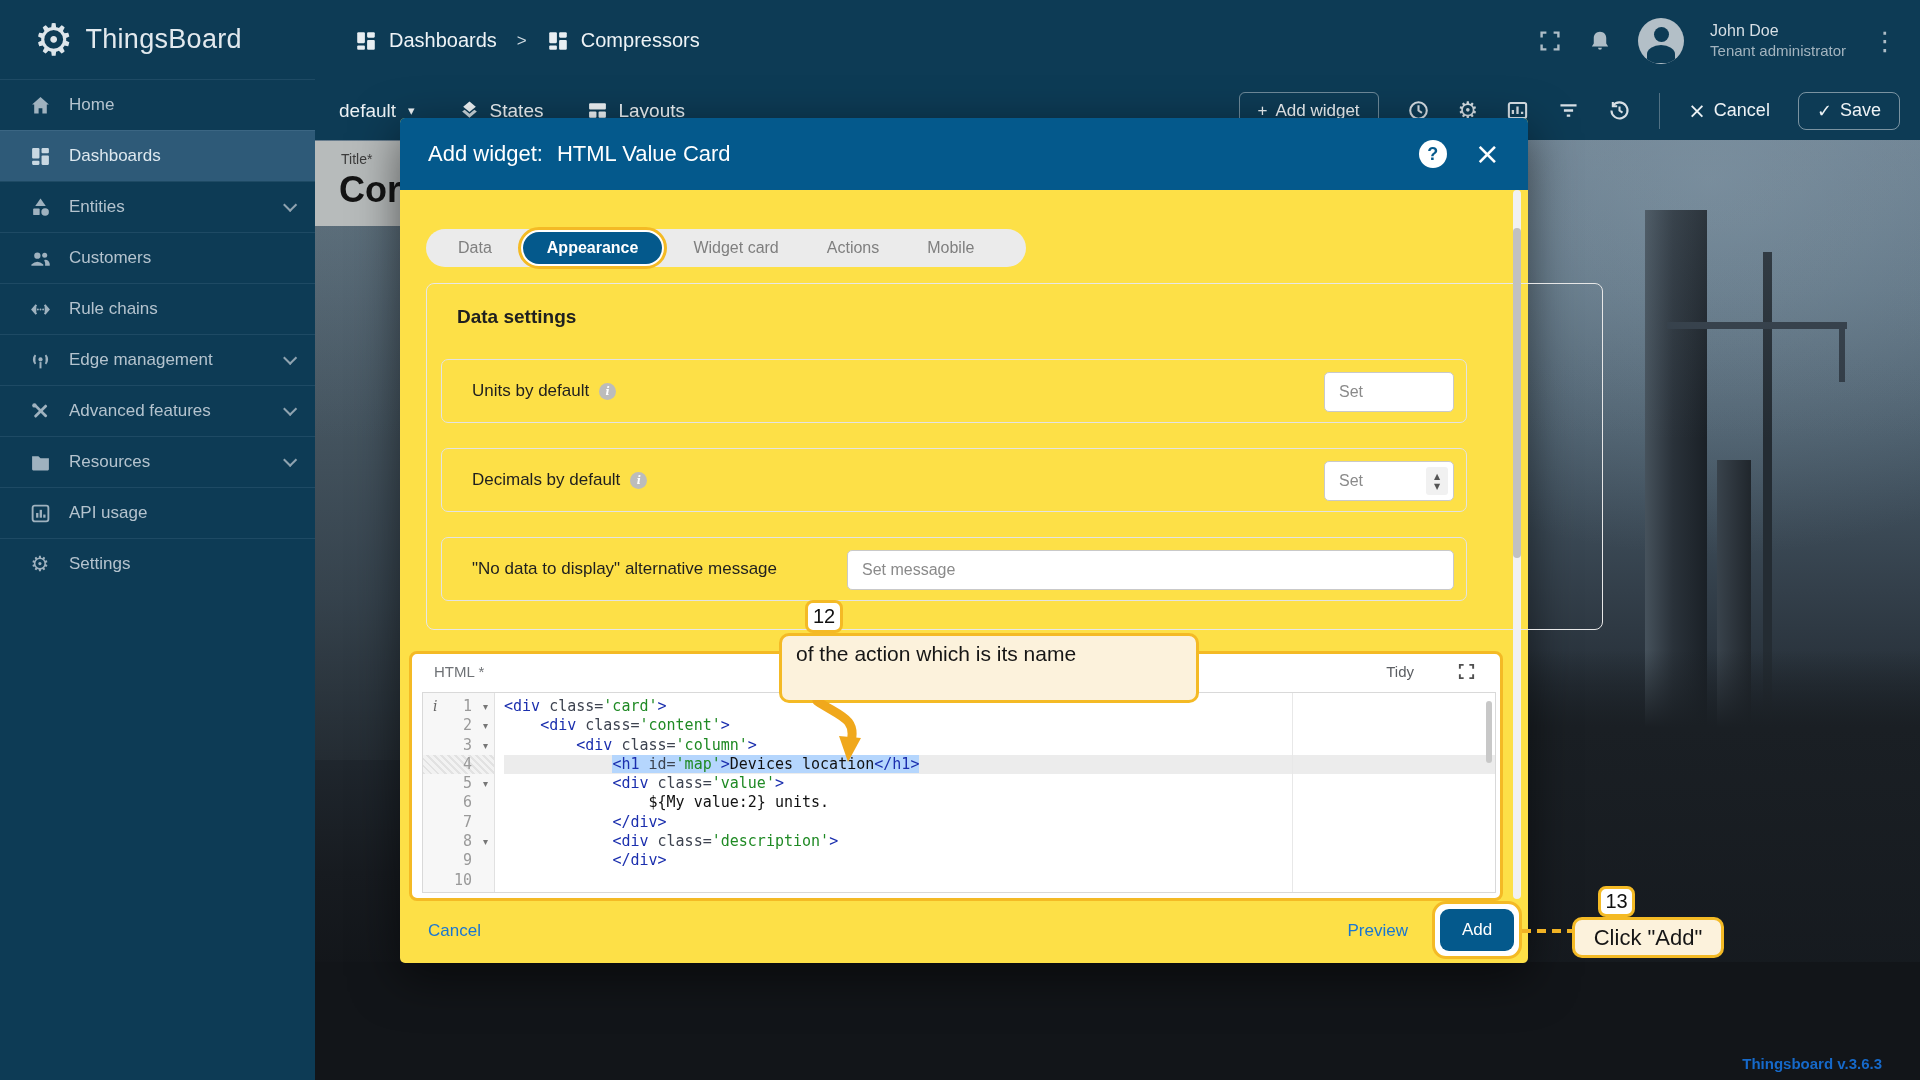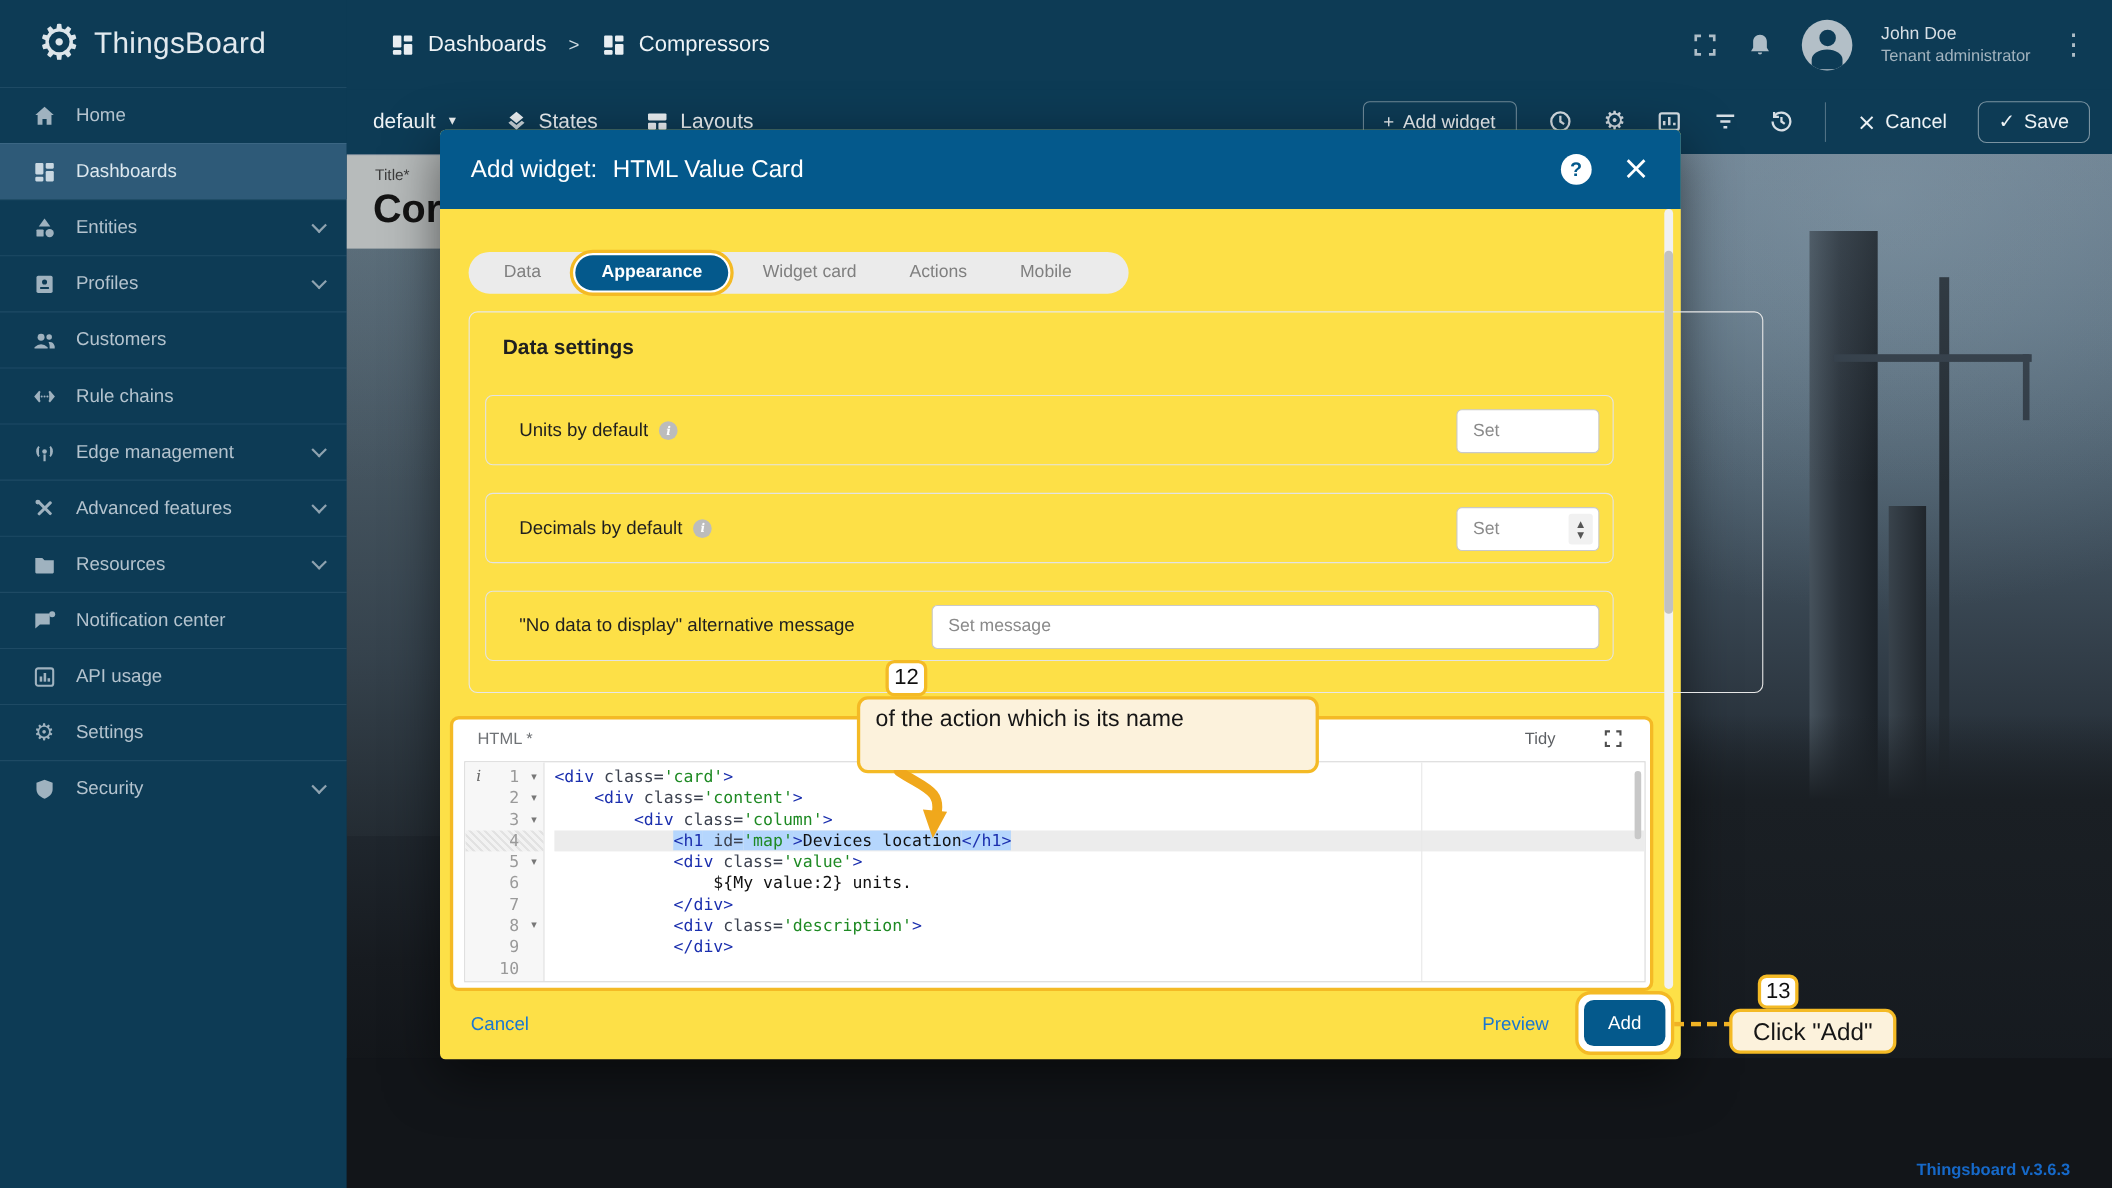--- a/index.html
+++ b/index.html
@@ -217,31 +217,20 @@
               <rect x="3" y="11" width="6.2" height="6.2" rx="0.8"></rect>
               <circle cx="14.4" cy="14.2" r="3.6"></circle>
             </svg>
           </span>
           <span class="mi-label">Entities</span>
           <span class="mi-chev"></span>
         </div>
         <div class="menu-item">
           <span class="mi-icon">
             <svg viewBox="0 0 20 20">
-              <rect x="3" y="2.5" width="14" height="15" rx="1.5"></rect>
-              <circle cx="10" cy="8" r="2.2" fill="#0d3b55"></circle>
-              <rect x="6" y="12.3" width="8" height="1.7" rx="0.8" fill="#0d3b55"></rect>
-            </svg>
-          </span>
-          <span class="mi-label">Profiles</span>
-          <span class="mi-chev"></span>
-        </div>
-        <div class="menu-item">
-          <span class="mi-icon">
-            <svg viewBox="0 0 20 20">
               <circle cx="7" cy="7.3" r="3"></circle>
               <path d="M1.3 15.8 Q7 10.6 12.7 15.8 V17 H1.3 Z"></path>
               <circle cx="14" cy="7" r="2.4"></circle>
               <path d="M13.5 11.4 Q17.6 10.6 18.8 15 V17 H14.4 Q14.6 13.4 13.5 11.4 Z"></path>
             </svg>
           </span>
           <span class="mi-label">Customers</span>
         </div>
         <div class="menu-item">
           <span class="mi-icon">
@@ -282,51 +271,33 @@
             <svg viewBox="0 0 20 20">
               <path d="M2 4 h6 l2 2 h8 v10.5 a1 1 0 0 1 -1 1 h-14 a1 1 0 0 1 -1 -1 Z"></path>
             </svg>
           </span>
           <span class="mi-label">Resources</span>
           <span class="mi-chev"></span>
         </div>
         <div class="menu-item">
           <span class="mi-icon">
             <svg viewBox="0 0 20 20">
-              <path d="M2 3.5 h12.5 v9.5 h-8.5 l-4 3.5 Z"></path>
-              <circle cx="16.6" cy="4.3" r="2.6"></circle>
-            </svg>
-          </span>
-          <span class="mi-label">Notification center</span>
-        </div>
-        <div class="menu-item">
-          <span class="mi-icon">
-            <svg viewBox="0 0 20 20">
               <rect x="2.5" y="2.5" width="15" height="15" rx="2" fill="none" stroke="currentColor" stroke-width="1.8"></rect>
               <rect x="5.8" y="9.5" width="2.2" height="4.5"></rect>
               <rect x="9.2" y="6.5" width="2.2" height="7.5"></rect>
               <rect x="12.6" y="11" width="2.2" height="3"></rect>
             </svg>
           </span>
           <span class="mi-label">API usage</span>
         </div>
         <div class="menu-item">
           <span class="mi-icon">
             <span class="gchar">⚙</span>
           </span>
           <span class="mi-label">Settings</span>
-        </div>
-        <div class="menu-item">
-          <span class="mi-icon">
-            <svg viewBox="0 0 20 20">
-              <path d="M10 1.8 L17 4.4 V9.8 C17 14 14.2 16.6 10 18.2 C5.8 16.6 3 14 3 9.8 V4.4 Z"></path>
-            </svg>
-          </span>
-          <span class="mi-label">Security</span>
-          <span class="mi-chev"></span>
         </div>
       </div>
   </div>
 
   <div class="header">
     <div class="breadcrumb">
       <span class="bc-icon">
         <svg viewBox="0 0 20 20">
             <rect x="2" y="2" width="7" height="10" rx="1"></rect>
             <rect x="11" y="2" width="7" height="5" rx="1"></rect>

